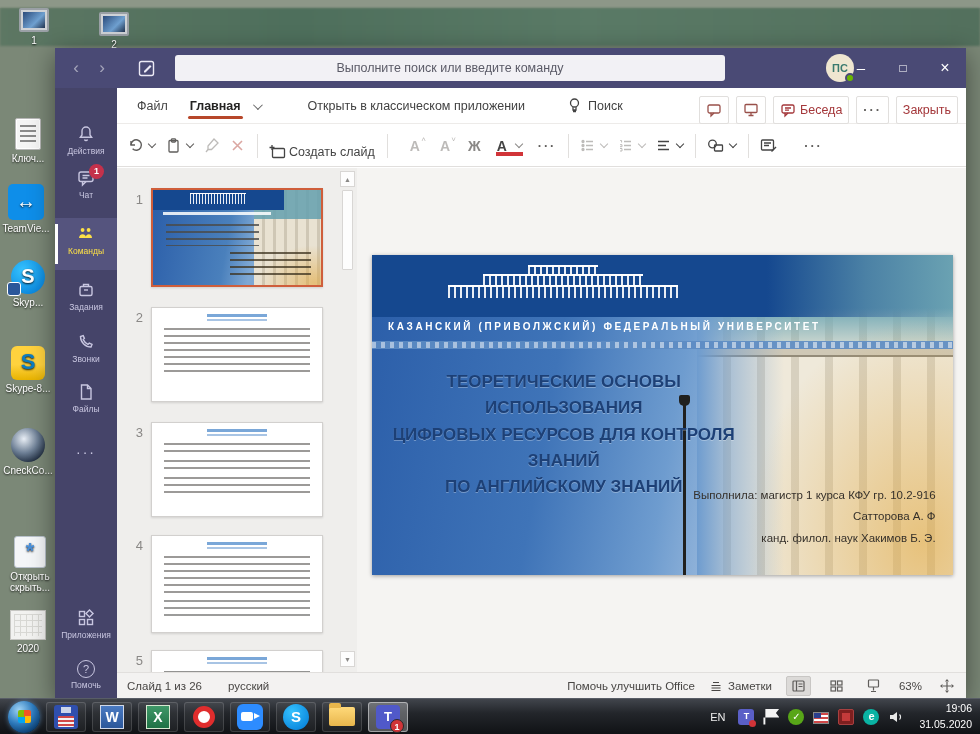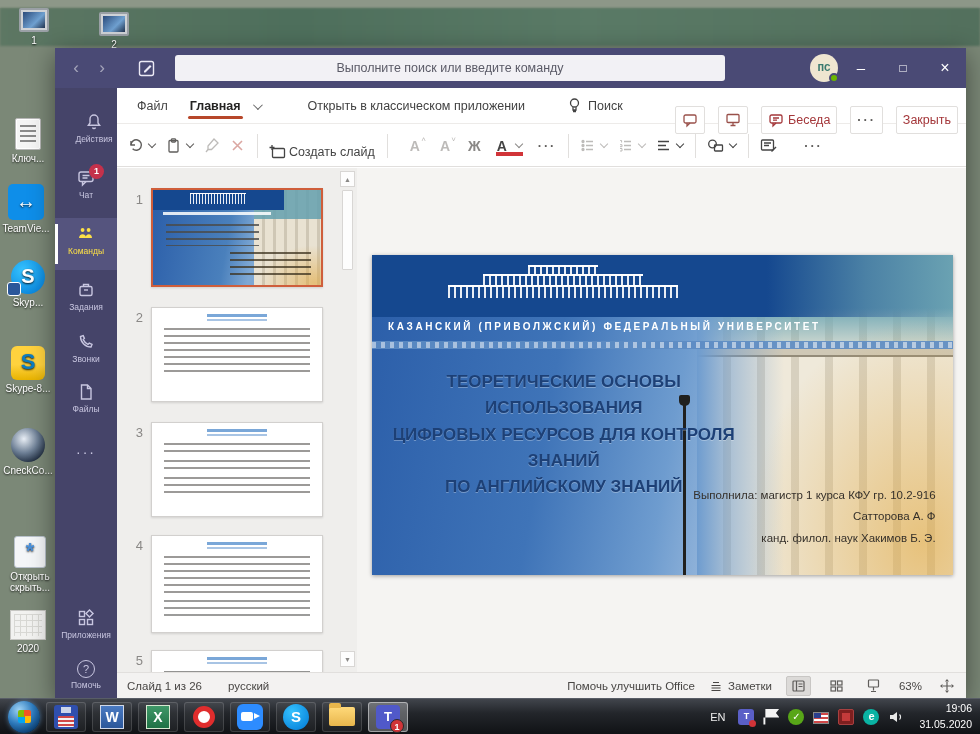--- a/index.html
+++ b/index.html
@@ -41,23 +41,23 @@
   .tw { position:absolute; left:55px; top:48px; width:911px; height:650px; background:#fff;
         box-shadow:0 6px 24px rgba(0,0,0,.45); }
   .titlebar { position:absolute; left:0; top:0; width:100%; height:40px; background:#4a4a75;
               display:flex; align-items:center; color:#fff; }
   .nav-arrow { width:26px; text-align:center; font-size:17px; color:rgba(255,255,255,.5); cursor:default; }
   .nav-arrow:first-child { margin-left:8px; }
   .compose { margin-left:22px; color:#eceaf5; }
   .tb-search { position:absolute; left:120px; top:7px; width:550px; height:26px; background:#f2f1f5;
                border-radius:3px; color:#5a5a66; font-size:12.5px; display:flex; align-items:center;
                justify-content:center; cursor:text; }
-  .avatar { position:absolute; right:128px; top:6px; width:28px; height:28px; border-radius:50%;
+  .avatar { position:absolute; right:112px; top:6px; width:28px; height:28px; border-radius:50%;
             background:#efe6d0; color:#3a7a6e; font-size:11px; font-weight:bold; text-align:center;
-            line-height:28px;font-family:Liberation Mono, monospace; }
+            line-height:28px; }
   .presence { position:absolute; right:-1px; bottom:-1px; width:10px; height:10px; border-radius:50%;
             background:#6bb700; border:2px solid #4a4a75; }
   .winbtn { position:absolute; top:0; width:42px; height:40px; text-align:center; line-height:40px;
             font-size:15px; color:#fff; cursor:default; }
   .winbtn.min { right:84px; } .winbtn.max { right:42px; font-size:12px; } .winbtn.cls { right:0; font-size:16px; }
 
   
   .rail { position:absolute; left:0; top:40px; width:62px; height:610px; background:#454469; }
   .rail-item { position:absolute; left:0; width:62px; height:52px; color:#c8c6e0; text-align:center;
                cursor:pointer; padding-top:6px; }
@@ -74,21 +74,21 @@
   .tabsrow { position:absolute; left:0; top:0; right:0; height:36px; border-bottom:1px solid #edebe9;
              display:flex; align-items:center; font-size:12.5px; color:#444; }
   .tab { margin-left:18px; cursor:pointer; position:relative; padding:9px 2px; }
   .tab.sel { font-weight:bold; color:#252423; }
   .tab.sel:after { content:""; position:absolute; left:0; right:0; bottom:3px; height:3px; background:#b7472a; border-radius:2px; }
   .tab-chev { margin-left:10px; cursor:pointer; }
   .chev { display:inline-block; width:7px; height:7px; border-right:1.4px solid #666; border-bottom:1.4px solid #666;
           transform:rotate(45deg) translateY(-2px); }
   .open-classic { margin-left:48px; color:#424242; cursor:pointer; }
   .ribbon-search { margin-left:42px; display:flex; align-items:center; gap:6px; color:#424242; cursor:pointer; }
-  .rb-right { position:absolute; right:8px; top:18px; display:flex; gap:13px; align-items:center; }
+  .rb-right { position:absolute; right:8px; top:8px; display:flex; gap:7px; align-items:center; }
   .rb-btn { height:28px; min-width:28px; border:1px solid #e1dfdd; border-radius:2px; background:#fff;
             display:flex; align-items:center; justify-content:center; gap:4px; padding:0 6px;
             color:#99504a; font-size:12.5px; cursor:pointer; }
   .rb-btn.textred { color:#a4373a; }
 
   
   .toolbar { position:absolute; left:0; top:37px; right:0; height:42px; border-bottom:1px solid #e1dfdd;
              display:flex; align-items:center; color:#5f5d5b; font-size:12.5px; }
   .ti { display:flex; align-items:center; margin-left:10px; cursor:pointer; gap:2px; }
   .ti.dis { color:#bdbbb9; cursor:default; }
@@ -279,21 +279,21 @@
     <div class="avatar">
       <span>ПС</span>
       <span class="presence"></span>
     </div>
     <div class="winbtn min">–</div>
     <div class="winbtn max">□</div>
     <div class="winbtn cls">×</div>
   </div>
 
   <div class="rail">
-    <div class="rail-item" style="top:18px;margin-left:8px;">
+    <div class="rail-item" style="top:30px;">
       <svg width="20" height="20" viewBox="0 0 20 20" fill="none" stroke="currentColor" stroke-width="1.4">
           <path d="M10 3a4 4 0 0 0-4 4v4l-1.6 2.2h11.2L14 11V7a4 4 0 0 0-4-4z"></path>
           <path d="M8.5 15.5a1.6 1.6 0 0 0 3 0"></path>
         </svg>
       <span class="lbl">Действия</span>
     </div>
     <div class="rail-item" style="top:74px;">
       <svg width="20" height="20" viewBox="0 0 20 20" fill="none" stroke="currentColor" stroke-width="1.4">
           <rect x="3" y="4" width="14" height="9.5" rx="2"></rect>
           <path d="M6.5 13.5V17l3.6-3.5"></path>

